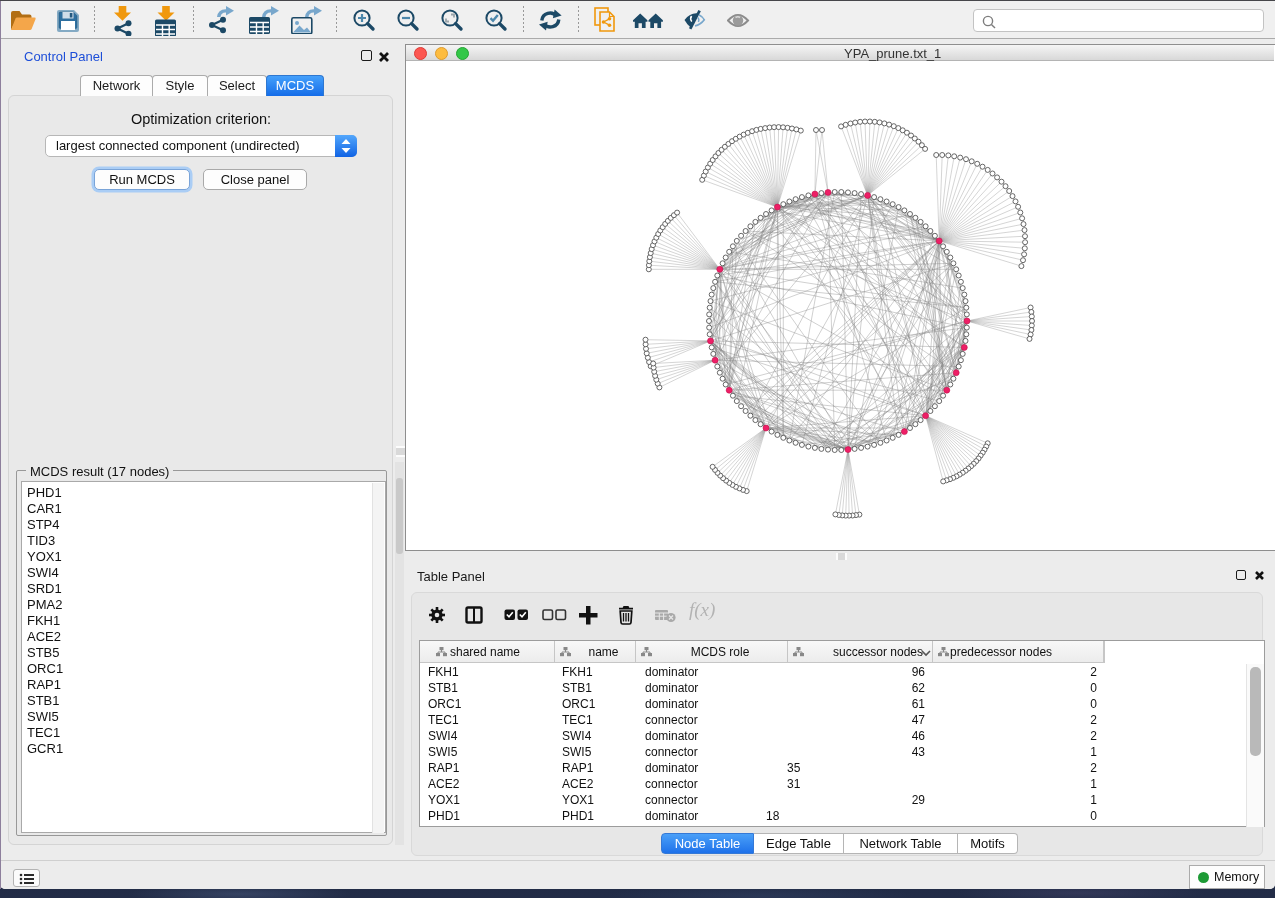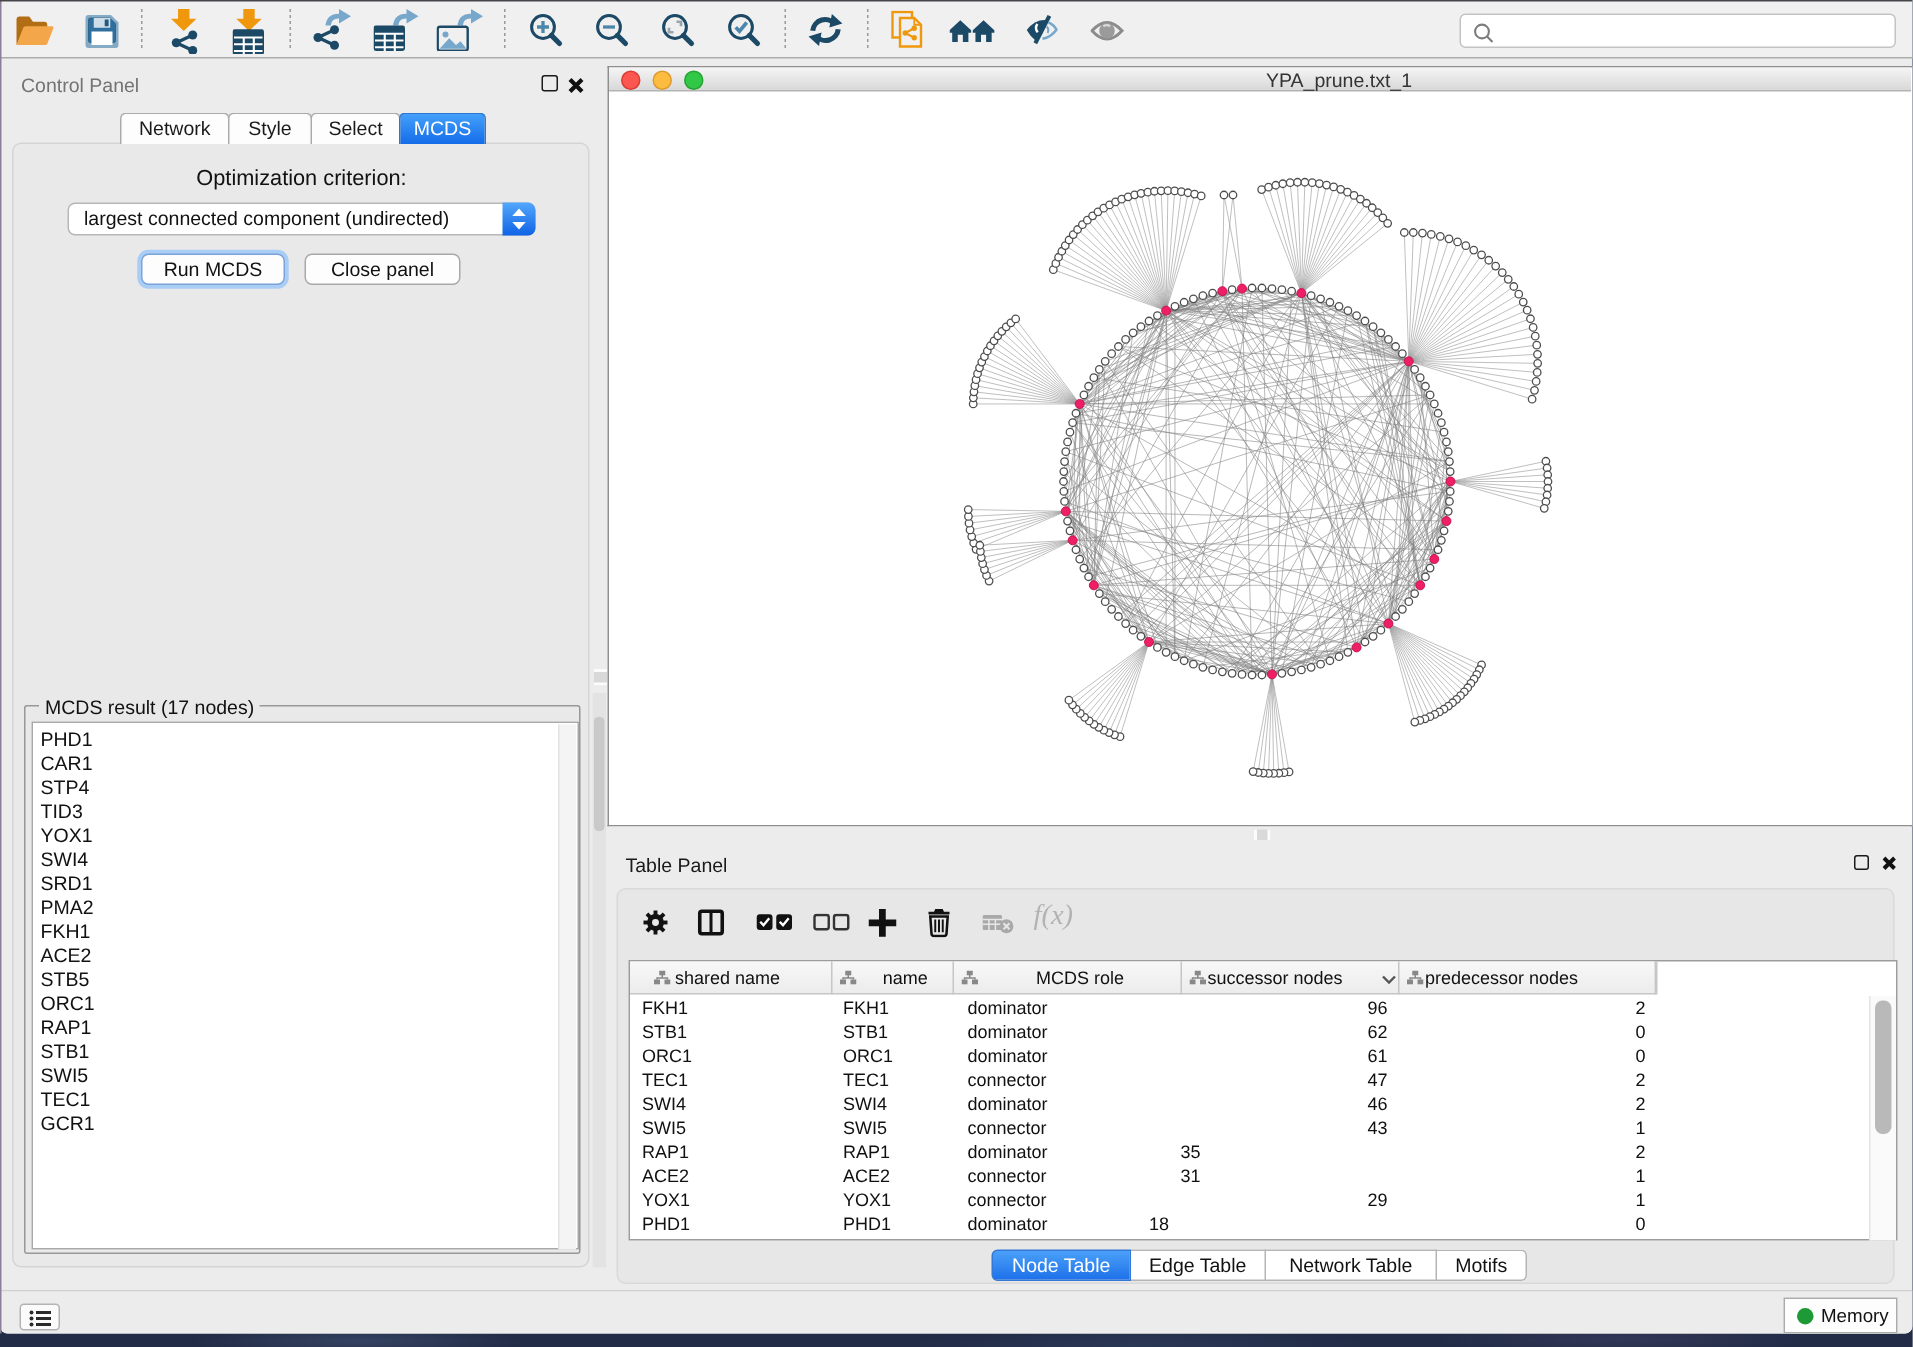--- a/index.html
+++ b/index.html
@@ -19,21 +19,21 @@
   border-radius:0 0 5px 5px; }
 
 #toolbar { left:0; top:0; width:1275px; height:39px; background:#f0f0f0;
   border-bottom:1px solid #ababab; }
 .tsep { top:6px; width:1px; height:28px;
   background-image:linear-gradient(#999 45%, rgba(0,0,0,0) 0%);
   background-size:1px 4px; }
 #search { left:973px; top:9px; width:291px; height:23px; background:#fff;
   border:1px solid #c3c3c3; border-radius:4px; }
 
-#cp-title { left:14px; top:49px; font-size:13px; color:#737373; }
+#cp-title { left:24px; top:49px; font-size:13px; color:#1d4ed8; }
 .wbtn-sq { width:11px; height:11px; border:1.5px solid #1a1a1a; border-radius:2px; }
 #cp-pane { left:8px; top:95px; width:385px; height:750px; background:#e9e9e9;
   border:1px solid #d4d4d4; border-radius:6px; }
 .tab { top:75px; height:21px; background:#fdfdfd; border:1px solid #ababab;
   border-radius:4px 4px 0 0; font-size:13px; color:#1a1a1a; text-align:center;
   line-height:20px; border-bottom:none; z-index:3; }
 .tabsel { background:linear-gradient(#44a0fb,#146ce8); color:#fff; border-color:#2e77d0; }
 #optlabel { left:8px; top:111px; width:386px; text-align:center; font-size:14.5px; color:#111; }
 #combo { left:45px; top:135px; width:312px; height:22px; background:#fff;
   border:1px solid #b7b7b7; border-radius:5px; font-size:13px; color:#111;
@@ -695,21 +695,21 @@
           </svg>
         <div class="hlbl abs" style="left:233px;width:134px;text-align:center">MCDS role</div>
         <svg class="abs" style="left:373px;top:6px" width="11" height="10">
             <g fill="#888">
               <rect x="3.5" y="0" width="4" height="3.2"></rect>
               <rect x="0" y="6" width="4" height="3.2"></rect>
               <rect x="7" y="6" width="4" height="3.2"></rect>
               <path d="M5.5 3 V5 M2 6 V5 H9 V6" stroke="#888" stroke-width="1" fill="none"></path>
             </g>
           </svg>
-        <div class="hlbl abs" style="left:385px;width:118px;text-align:left">successor nodes</div>
+        <div class="hlbl abs" style="left:385px;width:118px;text-align:right">successor nodes</div>
         <svg class="abs" style="left:500px;top:8px" width="12" height="8">
             <path d="M2 2 L6 6 L10 2" stroke="#555" stroke-width="1.6" fill="none"></path>
           </svg>
         <svg class="abs" style="left:518px;top:6px" width="11" height="10">
             <g fill="#888">
               <rect x="3.5" y="0" width="4" height="3.2"></rect>
               <rect x="0" y="6" width="4" height="3.2"></rect>
               <rect x="7" y="6" width="4" height="3.2"></rect>
               <path d="M5.5 3 V5 M2 6 V5 H9 V6" stroke="#888" stroke-width="1" fill="none"></path>
             </g>

